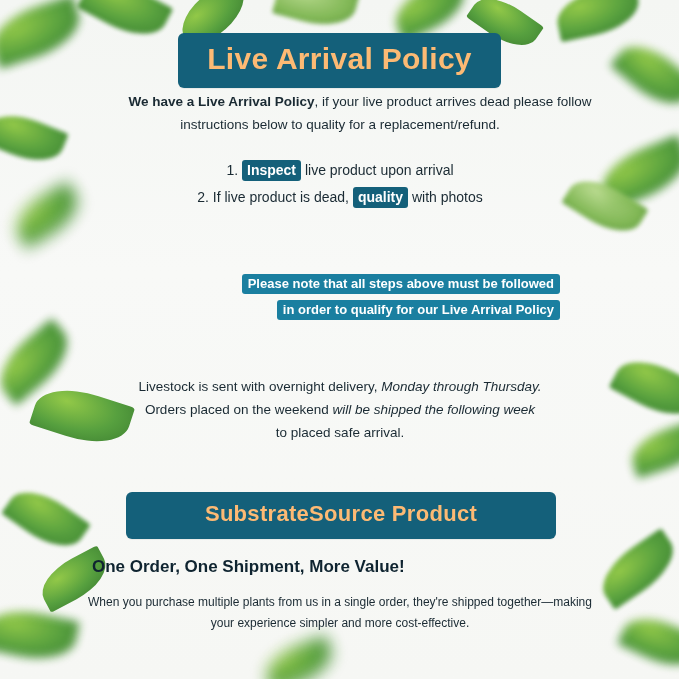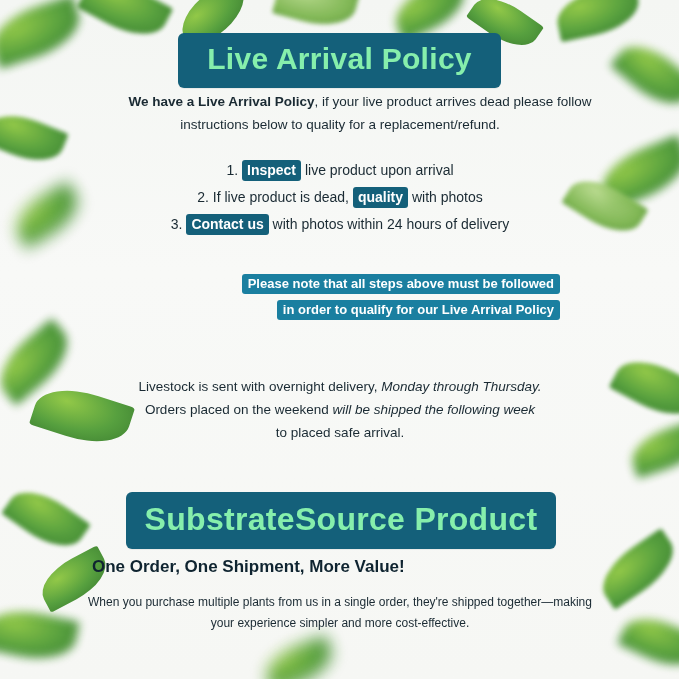--- a/index.html
+++ b/index.html
@@ -39,41 +39,41 @@
   .content {
     position: relative;
     z-index: 5;
     width: 679px;
     height: 679px;
   }
 
   .banner {
     position: absolute;
     background: #14607a;
-    color: #86efac;
+    color: #fdba74;
     font-weight: bold;
     text-align: center;
     border-radius: 6px;
     letter-spacing: .3px;
     line-height: 1;
     box-shadow: 0 1px 0 rgba(0,0,0,.05);
   }
   #title-live {
     left: 178px;
     top: 33px;
     width: 323px;
     padding: 11px 0 14px 0;
     font-size: 30px;
   }
   #title-product {
     left: 126px;
     top: 492px;
     width: 430px;
     padding: 11px 0 14px 0;
-    font-size: 32px;
+    font-size: 22px;
   }
 
   .para {
     position: absolute;
     color: #1a2a33;
     text-align: center;
     line-height: 1.72;
   }
 
   #intro {
@@ -195,24 +195,20 @@
 
     <div class="steps">
       <div class="step">
         <span>1.</span>
         <span></span><span class="hl">Inspect</span><span> live product upon arrival</span>
       </div>
       <div class="step">
         <span>2.</span>
         <span>If live product is dead, </span><span class="hl">quality</span><span> with photos</span>
       </div>
-      <div class="step">
-        <span>3.</span>
-        <span></span><span class="hl">Contact us</span><span> with photos within 24 hours of delivery</span>
-      </div>
     </div>
 
     <div id="note">
       <span class="nl">Please note that all steps above must be followed</span><br>
       <span class="nl">in order to qualify for our Live Arrival Policy</span>
     </div>
 
     <div class="para" id="ship">
       <span>Livestock is sent with overnight delivery, </span><i>Monday through Thursday.</i><br>
       <span>Orders placed on the weekend </span><i>will be shipped the following week</i><br>

